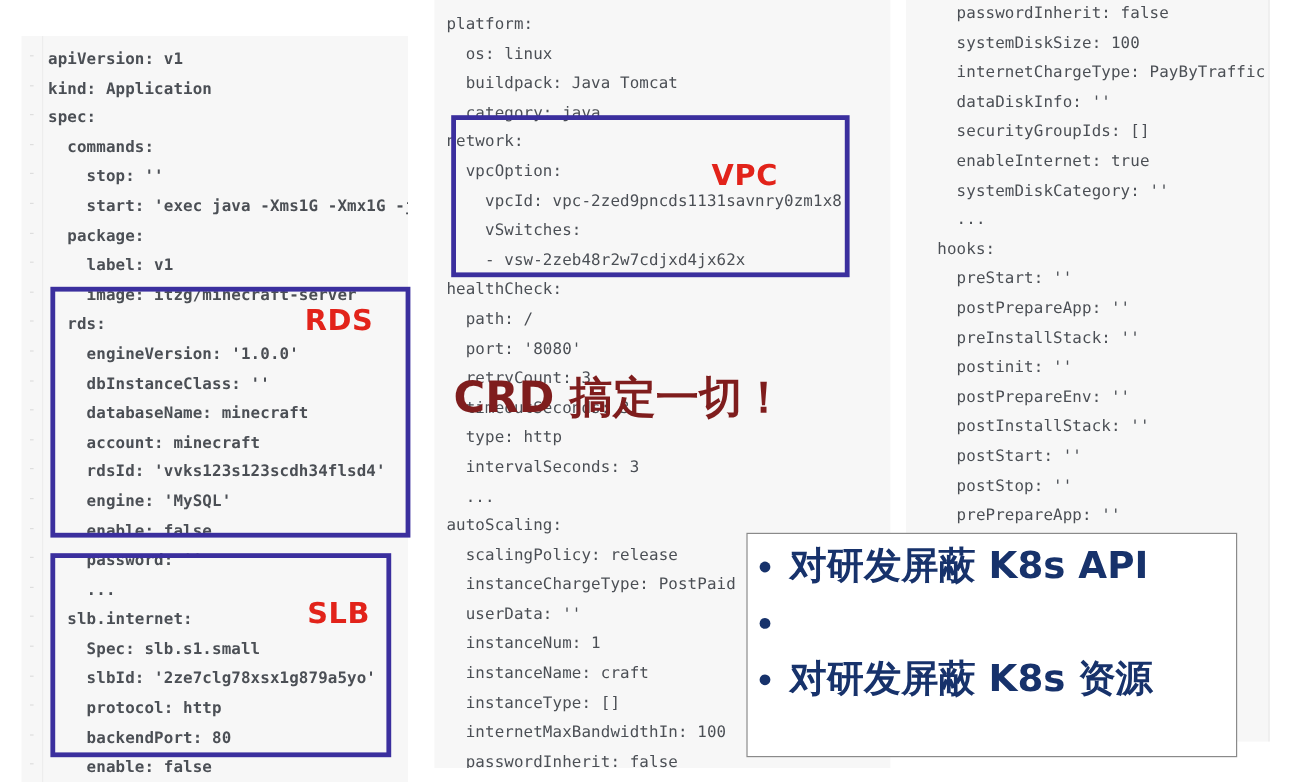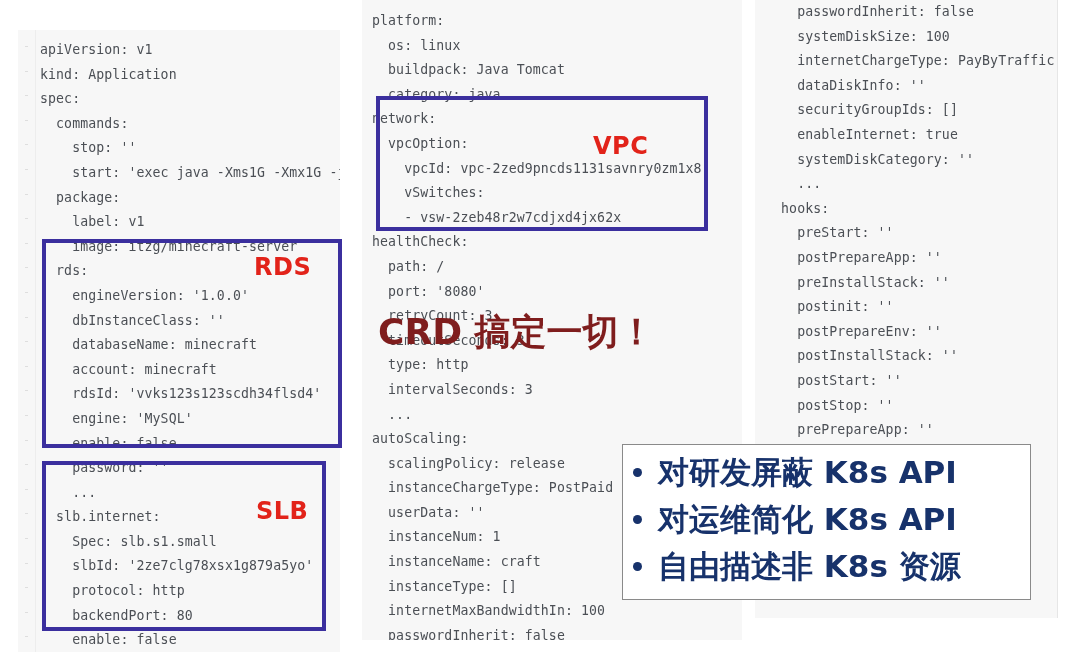--- a/index.html
+++ b/index.html
@@ -21,21 +21,21 @@
     background: #ffffff;
     overflow: hidden;
   }
 
   
   .panel {
     position: absolute;
     background: #f7f7f7;
     overflow: hidden;
   }
-  .panel.p-left   { left: 18px;  top: 30px;  width: 322px; height: 622px; }
+  .panel.p-left   { left: 18px;  top: 30px;  width: 322px; height: 622px; font-weight: bold; }
   .panel.p-mid    { left: 362px; top: 0px;   width: 380px; height: 640px; }
   .panel.p-right  { left: 755px; top: 0px;   width: 302px; height: 618px; }
 
   .gutter {
     position: absolute;
     left: 0; top: 0; bottom: 0;
     width: 17px;
     background: #f7f7f7;
     border-right: 1px solid #ededed;
   }
@@ -110,21 +110,21 @@
     white-space: nowrap;
     letter-spacing: 0px;
   }
 
   
   .callout {
     position: absolute;
     left: 622px;
     top: 444px;
     width: 409px;
-    height: 156px;
+    height: 187px;
     box-sizing: border-box;
     border: 1px solid #8a8a8a;
     background: #ffffff;
     padding: 4px 6px 4px 6px;
   }
   .callout ul {
     margin: 0;
     padding: 0;
     list-style: none;
   }
@@ -205,22 +205,21 @@
   <div class="headline">CRD 搞定一切！</div>
 
   <div class="callout">
     <ul>
       <li>
         <span class="dot"></span>
         <span class="txt">对研发屏蔽 K8s API</span>
       </li>
       <li>
         <span class="dot"></span>
-        <span class="txt">对运维简化 K8s API</span>
       </li>
       <li>
         <span class="dot"></span>
-        <span class="txt">自由描述非 K8s 资源</span>
+        <span class="txt">对研发屏蔽 K8s 资源</span>
       </li>
     </ul>
   </div>
 
 </div>
 
 </body></html>

